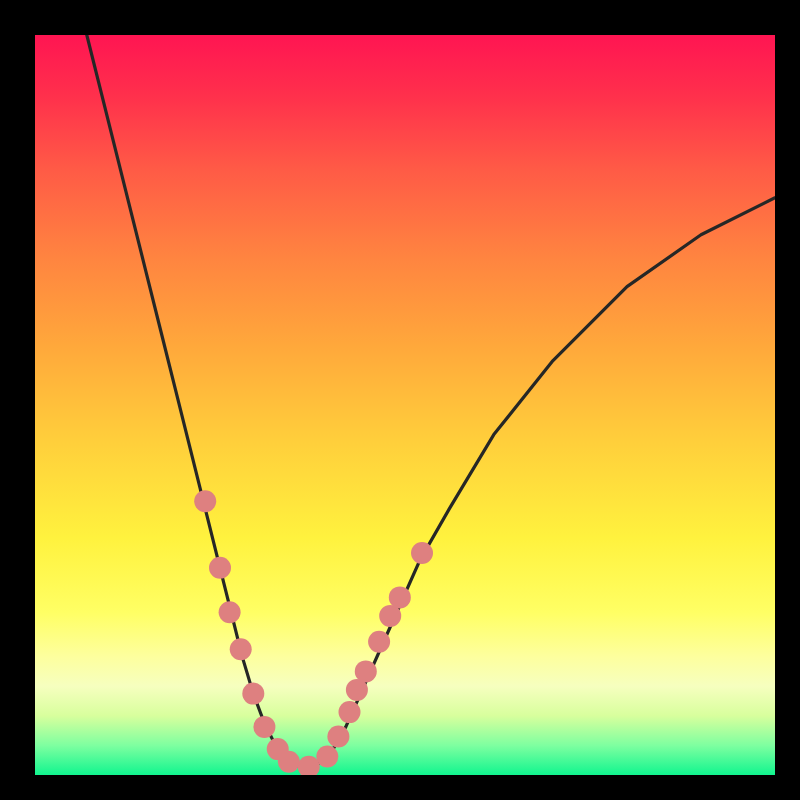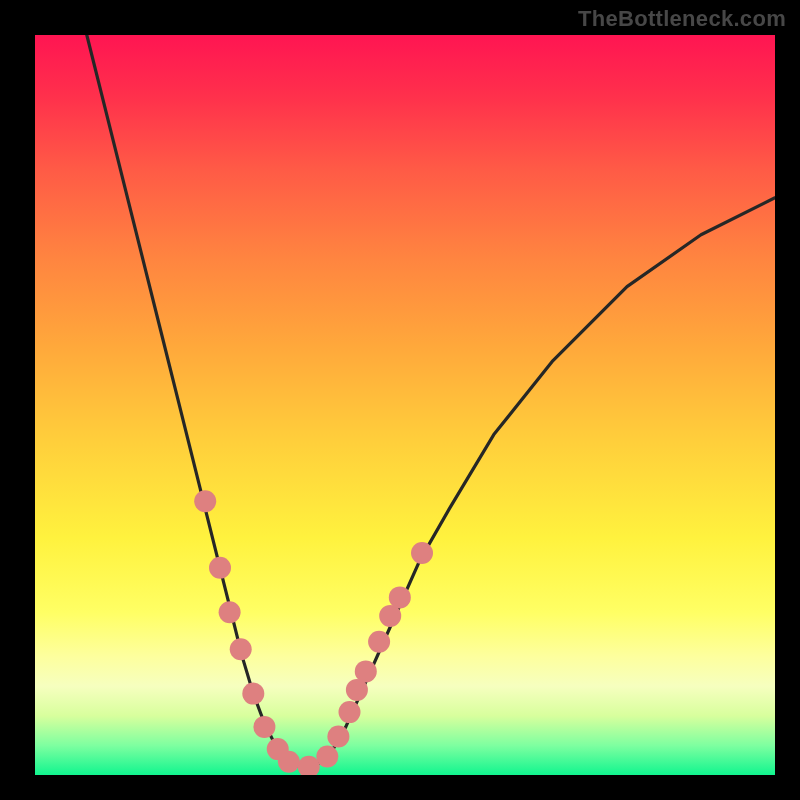--- a/index.html
+++ b/index.html
@@ -57,21 +57,20 @@
   svg.curve-layer {
     position: absolute;
     inset: 0;
   }
 </style>
 </head>
 <body>
 
 <div class="frame">
 
-  <div class="watermark">TheBottleneck.com</div>
 
   <div class="plot-area">
     <div class="gradient-bg"></div>
 
     <svg class="curve-layer" viewBox="0 0 740 740" preserveAspectRatio="none">
       <path id="curve-path" fill="none" stroke="#262726" stroke-width="3.2" stroke-linejoin="round" stroke-linecap="round" d="M51.80 0.00 L66.60 59.20 L81.40 118.40 L96.20 177.60 L111.00 236.80 L125.80 296.00 L140.60 355.20 L155.40 414.40 L170.20 473.60 L185.00 532.80 L196.10 577.20 L207.20 621.60 L218.30 658.60 L229.40 688.20 L240.50 710.40 L251.60 725.20 L266.40 732.60 L281.20 730.38 L296.00 717.80 L310.80 691.90 L325.60 658.60 L355.20 592.00 L384.80 525.40 L414.40 473.60 L458.80 399.60 L518.00 325.60 L592.00 251.60 L666.00 199.80 L740.00 162.80"></path>
       <g id="markers-group">
           <circle cx="170.20" cy="466.20" r="11" fill="#de8080"></circle>
           <circle cx="185.00" cy="532.80" r="11" fill="#de8080"></circle>
           <circle cx="194.62" cy="577.20" r="11" fill="#de8080"></circle>

